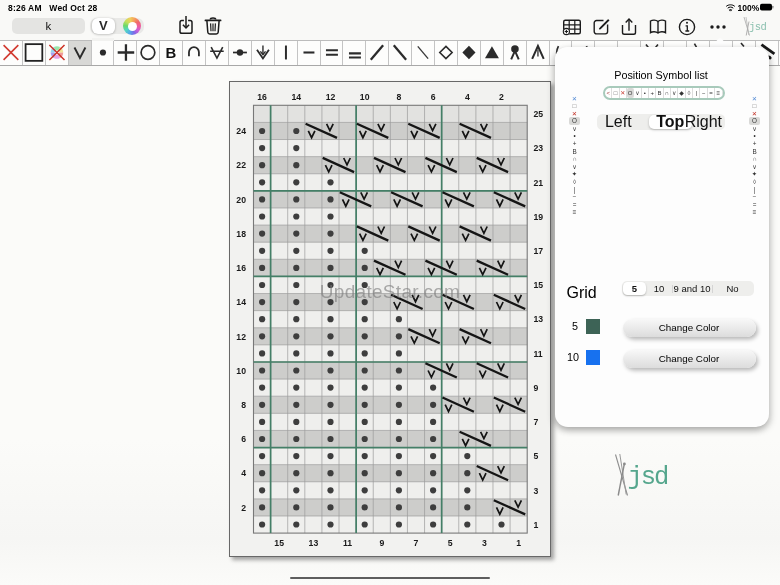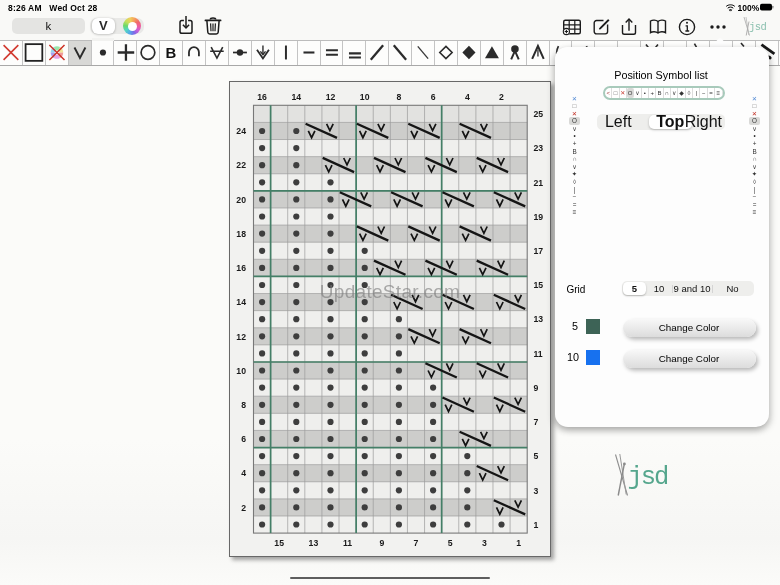--- a/index.html
+++ b/index.html
@@ -27,21 +27,21 @@
 .parrow::after { content:""; position:absolute; left:5.5px; top:4px; width:18px; height:18px; background:#fdfdfd; transform:rotate(45deg); border-radius:3px; }
 .rtitle { position:absolute; left:0; top:22.5px; width:212px; text-align:center; font-size:10.8px; color:#000; }
 .hstrip { position:absolute; left:48px; top:39px; width:121.5px; height:14.5px; border:2px solid #a8cabb; border-radius:7px; background:#fff; display:flex; overflow:hidden; }
 .hcell { flex:1; font-size:6px; line-height:10.5px; text-align:center; border-right:0.5px solid #ddd; }
 .vstrip { position:absolute; width:11px; top:48px; }
 .vcell { height:7.6px; font-size:6.3px; line-height:7.6px; text-align:center; }
 .seg1 { position:absolute; left:42px; top:67.5px; width:127.6px; height:16px; background:#eeeeec; border-radius:5.5px; }
 .seg1 .s { position:absolute; top:0; height:16px; font-size:16px; line-height:16px; text-align:center; color:#111; }
 .seg1 .sel { background:#fff; border-radius:5px; box-shadow:0 1px 2.5px rgba(0,0,0,0.25); font-weight:600; top:1px; height:14px; line-height:14px; }
 .modify { position:absolute; left:71px; top:137px; width:74px; height:25px; border-radius:12.5px; background:linear-gradient(180deg,#fbfbfb,#dadada); box-shadow:2px 3px 5px rgba(0,0,0,0.3); text-align:center; font-size:11px; line-height:25px; color:#000; }
-.gridlbl { position:absolute; left:11.5px; top:237.5px; font-size:10px; color:#000; }
+.gridlbl { position:absolute; left:11.5px; top:237.5px; font-size:16px; color:#000; }
 .seg2 { position:absolute; left:67px; top:234.8px; width:132px; height:15px; background:#eeeeec; border-radius:5px; }
 .seg2 .s { position:absolute; top:0; height:15px; font-size:9.5px; line-height:15px; text-align:center; color:#111; font-weight:500; }
 .seg2 .sel { background:#fff; border-radius:4.5px; box-shadow:0 1px 2px rgba(0,0,0,0.25); font-weight:600; top:1px; height:13px; line-height:13px; }
 .seg2 .div { position:absolute; top:3.5px; width:1px; height:8px; background:#d4d4d4; }
 .clbl { position:absolute; font-size:10.8px; color:#000; }
 .swatch { position:absolute; left:31px; width:14px; height:14.5px; }
 .cbtn { position:absolute; left:67.5px; width:133px; height:18.5px; border-radius:9.2px; background:linear-gradient(180deg,#f8f8f8,#dcdcdc); box-shadow:2px 2.5px 4px rgba(0,0,0,0.28); text-align:center; font-size:9.8px; font-weight:500; line-height:18.5px; color:#000; }
 .homebar { position:absolute; left:290px; top:576.8px; width:200px; height:2.4px; border-radius:1.2px; background:#5e5e5e; }
 </style></head>
 <body>

